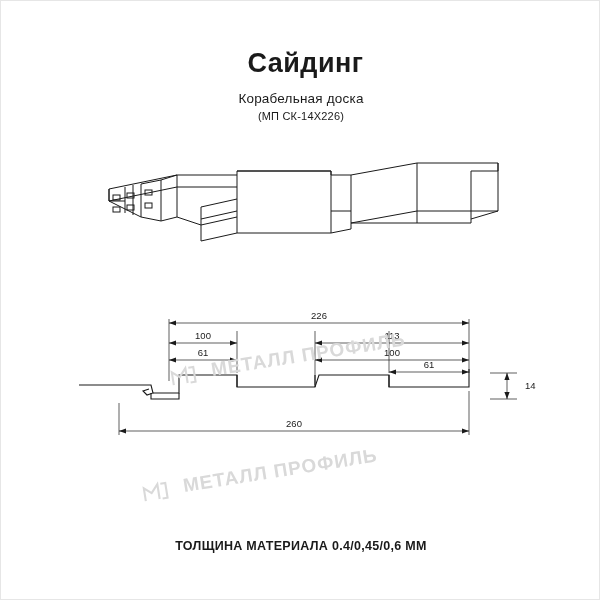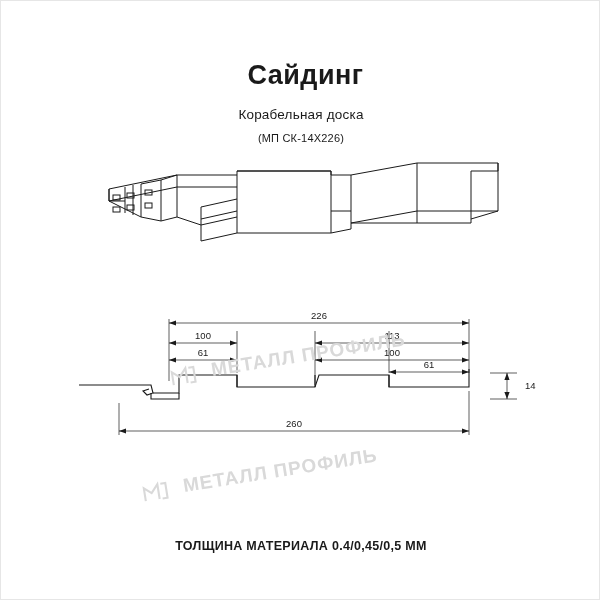--- a/index.html
+++ b/index.html
@@ -27,32 +27,32 @@
     top: 44px;
     left: 0;
     width: 600px;
     text-align: center;
   }
   .title {
     font-size: 27px;
     font-weight: bold;
     letter-spacing: 0.5px;
     line-height: 1.1;
-    margin: 16px;
+    margin: 4px;
     padding-left: 9px;
   }
   .subtitle {
     font-size: 13.5px;
     font-weight: normal;
     margin-top: 12px;
     letter-spacing: 0.2px;
   }
   .code {
     font-size: 11px;
-    margin-top: 10px;
+    margin-top: 4px;
     letter-spacing: 0.2px;
   }
   .footer {
     position: absolute;
     bottom: 46px;
     left: 0;
     width: 600px;
     text-align: center;
     font-size: 12.5px;
     font-weight: bold;
@@ -222,15 +222,15 @@
       <span class="wmark">
         <svg width="26" height="20" viewBox="0 0 26 20">
           <path d="M2 18 L2 5 L9 11 L16 3 L16 18" fill="none" stroke="#d9d9d9" stroke-width="2.1"></path>
           <path d="M19 3 L24 3 L24 18 L19 18" fill="none" stroke="#d9d9d9" stroke-width="2.1"></path>
         </svg>
       </span>
       <span>МЕТАЛЛ ПРОФИЛЬ</span>
     </div>
   </div>
 
-  <div class="footer">ТОЛЩИНА МАТЕРИАЛА 0.4/0,45/0,5 ММ</div>
+  <div class="footer">ТОЛЩИНА МАТЕРИАЛА 0.4/0,45/0,6 ММ</div>
 
 </div>
 
 </body></html>

